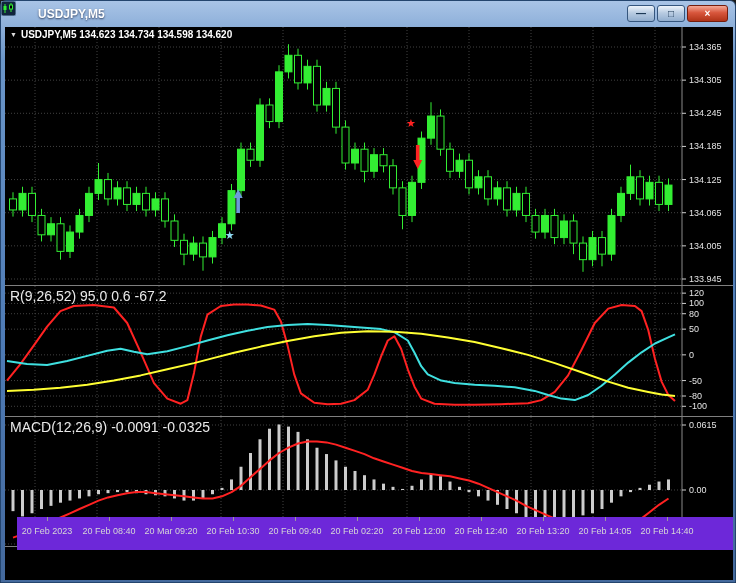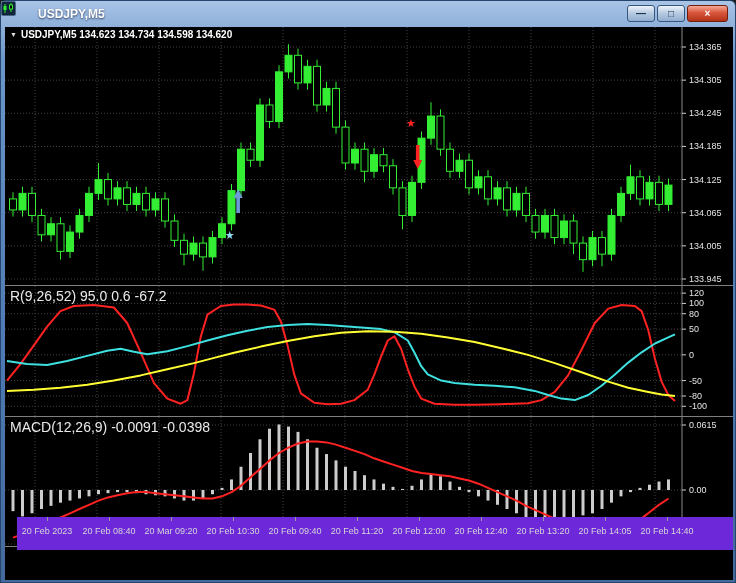--- a/index.html
+++ b/index.html
@@ -288,21 +288,21 @@
           <line x1="677" y1="110" x2="681" y2="110" stroke="#cfcfcf"></line>
           <text x="684" y="113" fill="#e4e4e4" font-size="9" font-family="Liberation Sans, sans-serif">-80</text>
           <line x1="677" y1="120.28571428571429" x2="681" y2="120.28571428571429" stroke="#cfcfcf"></line>
           <text x="684" y="123.28571428571429" fill="#e4e4e4" font-size="9" font-family="Liberation Sans, sans-serif">-100</text>
         </svg>
       </div>
     <div class="hsep" style="top:389px"></div>
 
     <div id="panel-macd" class="panel">
       <div class="panel-header">
-        <span>MACD(12,26,9) -0.0091 -0.0398</span>
+        <span>MACD(12,26,9) -0.0091 -0.0325</span>
       </div>
     <svg width="728" height="129" viewBox="0 0 728 129">
           <line x1="30" y1="0" x2="30" y2="129" stroke="#424242" stroke-dasharray="1 2"></line>
           <line x1="92" y1="0" x2="92" y2="129" stroke="#424242" stroke-dasharray="1 2"></line>
           <line x1="154" y1="0" x2="154" y2="129" stroke="#424242" stroke-dasharray="1 2"></line>
           <line x1="216" y1="0" x2="216" y2="129" stroke="#424242" stroke-dasharray="1 2"></line>
           <line x1="278" y1="0" x2="278" y2="129" stroke="#424242" stroke-dasharray="1 2"></line>
           <line x1="340" y1="0" x2="340" y2="129" stroke="#424242" stroke-dasharray="1 2"></line>
           <line x1="402" y1="0" x2="402" y2="129" stroke="#424242" stroke-dasharray="1 2"></line>
           <line x1="464" y1="0" x2="464" y2="129" stroke="#424242" stroke-dasharray="1 2"></line>
@@ -399,21 +399,21 @@
         <div class="time-label" style="left: -12px;">20 Feb 2023</div>
         <div class="time-tick" style="left: 92px;"></div>
         <div class="time-label" style="left: 50px;">20 Feb 08:40</div>
         <div class="time-tick" style="left: 154px;"></div>
         <div class="time-label" style="left: 112px;">20 Mar 09:20</div>
         <div class="time-tick" style="left: 216px;"></div>
         <div class="time-label" style="left: 174px;">20 Feb 10:30</div>
         <div class="time-tick" style="left: 278px;"></div>
         <div class="time-label" style="left: 236px;">20 Feb 09:40</div>
         <div class="time-tick" style="left: 340px;"></div>
-        <div class="time-label" style="left: 298px;">20 Feb 11:20</div>
+        <div class="time-label" style="left: 298px;">20 Feb 02:20</div>
         <div class="time-tick" style="left: 402px;"></div>
         <div class="time-label" style="left: 360px;">20 Feb 12:00</div>
         <div class="time-tick" style="left: 464px;"></div>
         <div class="time-label" style="left: 422px;">20 Feb 12:40</div>
         <div class="time-tick" style="left: 526px;"></div>
         <div class="time-label" style="left: 484px;">20 Feb 13:20</div>
         <div class="time-tick" style="left: 588px;"></div>
         <div class="time-label" style="left: 546px;">20 Feb 14:05</div>
         <div class="time-tick" style="left: 650px;"></div>
         <div class="time-label" style="left: 608px;">20 Feb 14:40</div>

